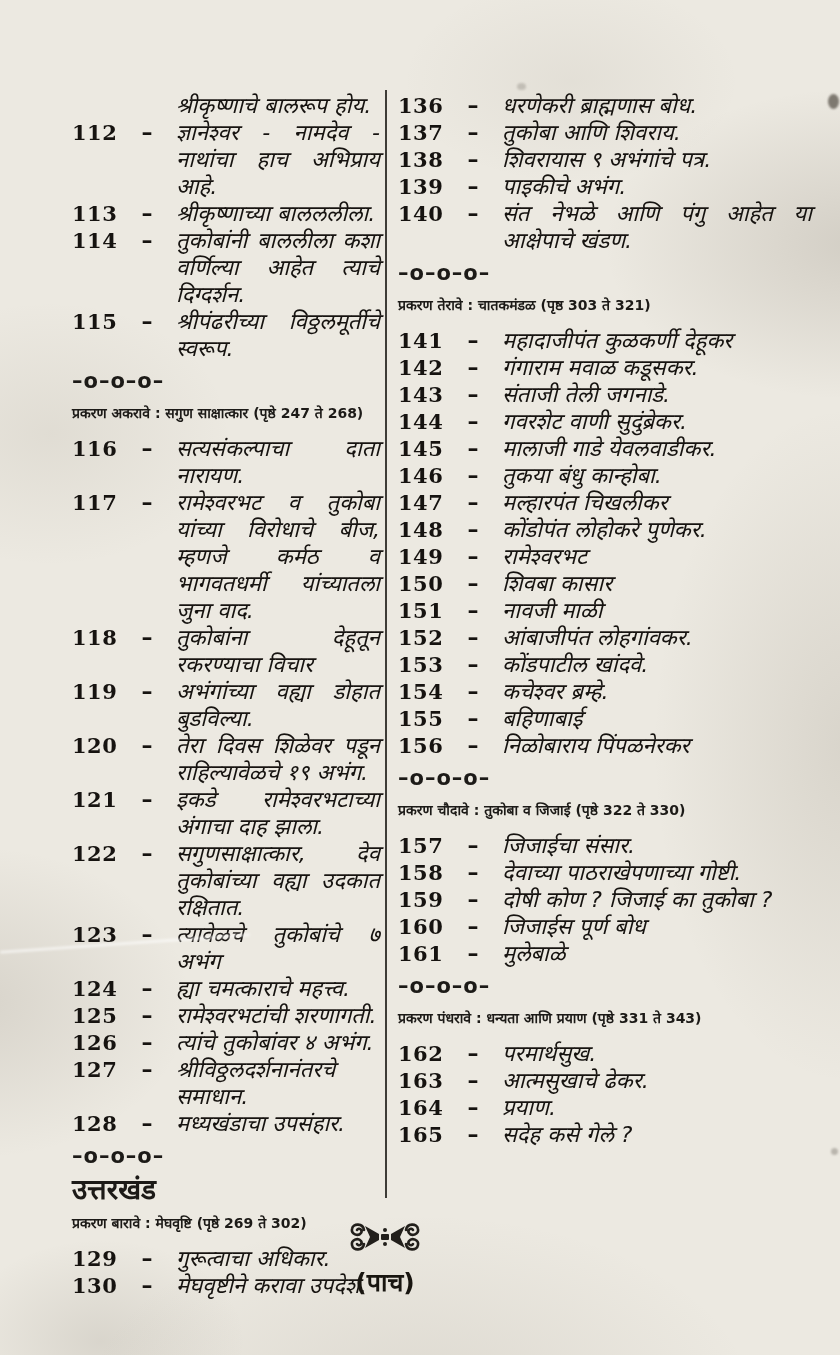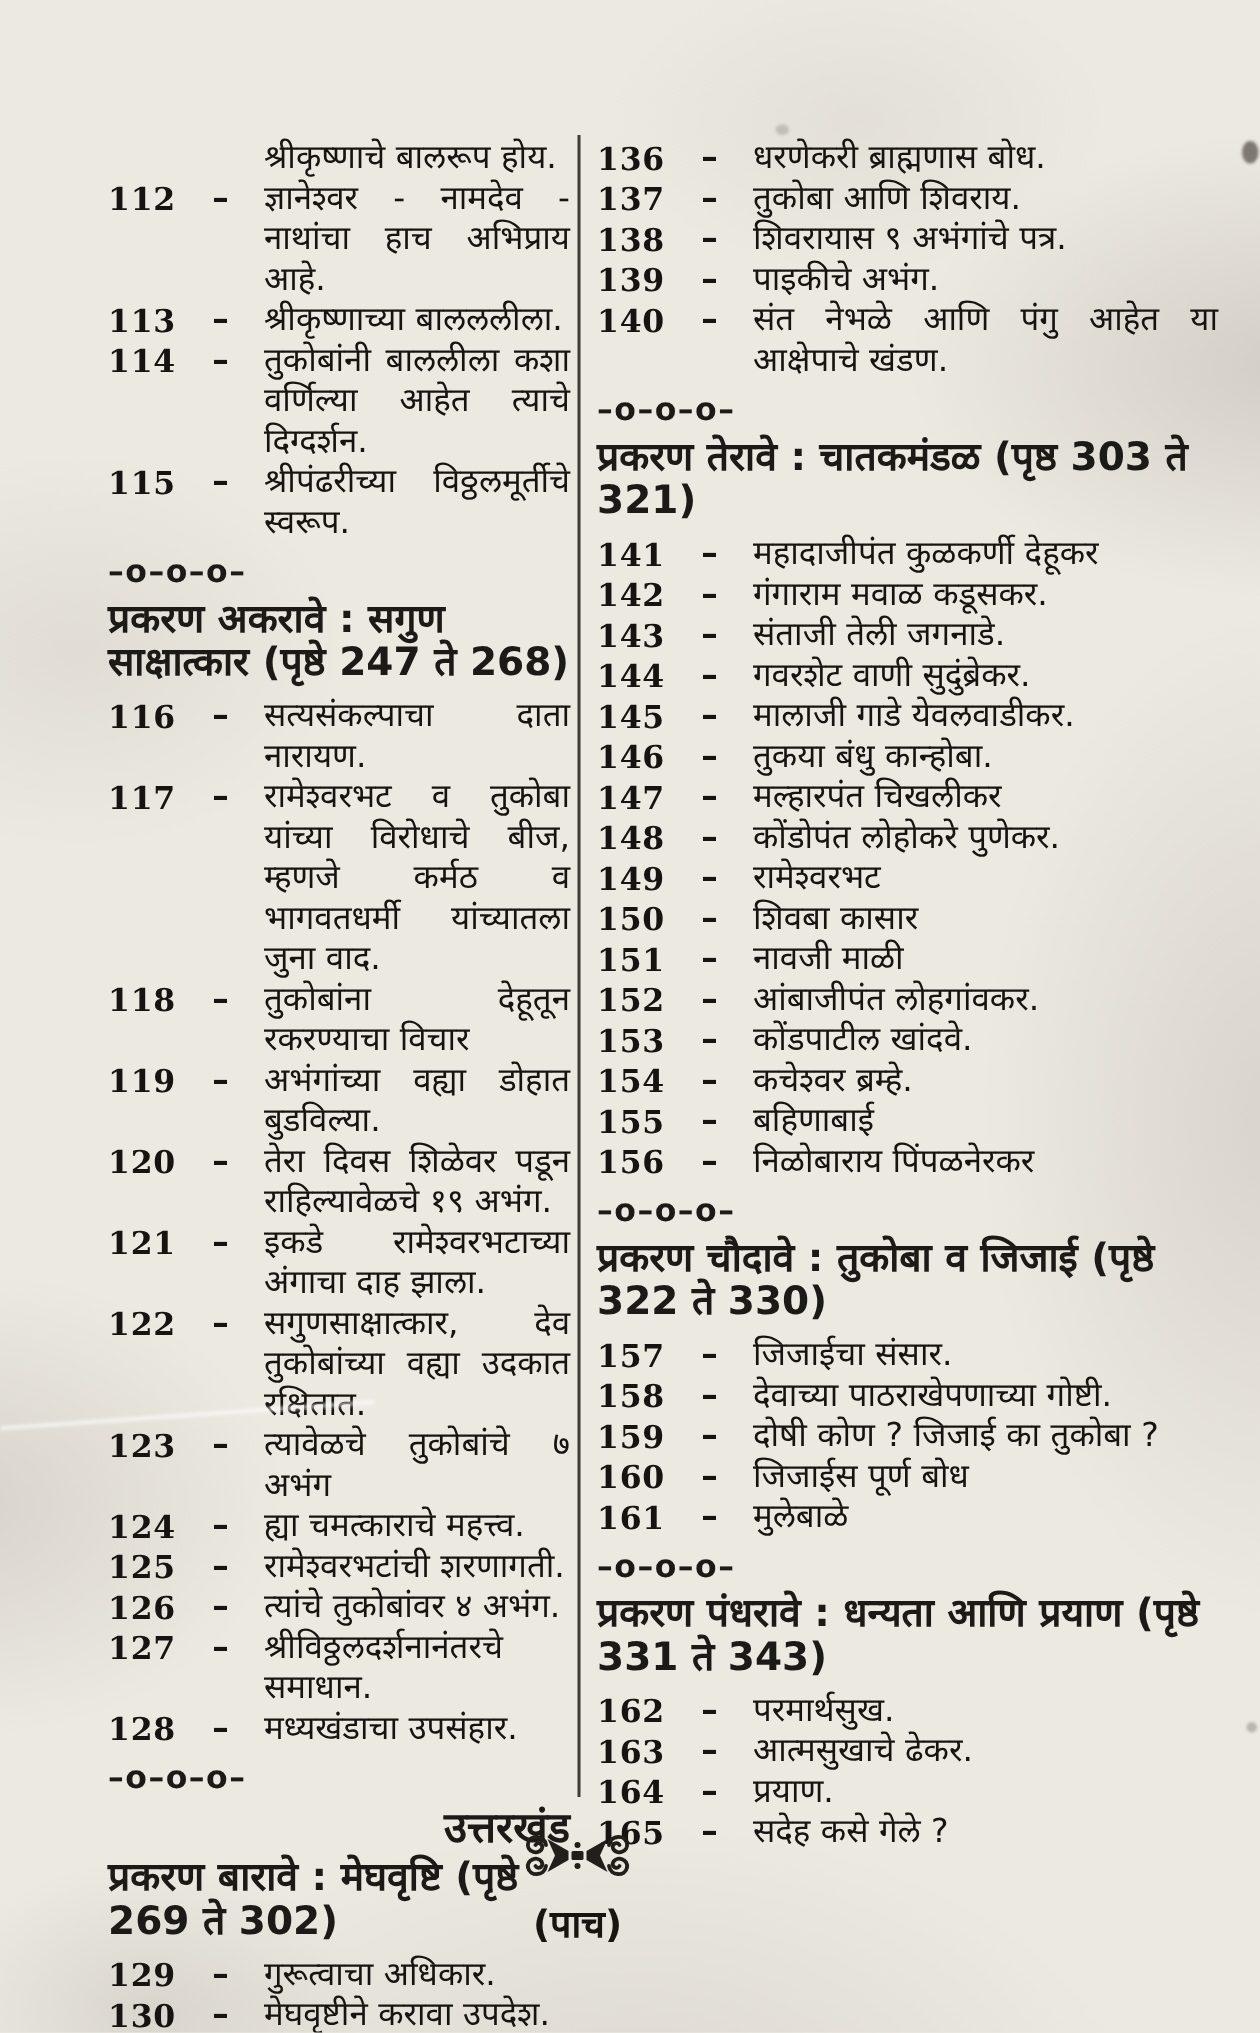--- a/index.html
+++ b/index.html
@@ -18,24 +18,24 @@
       radial-gradient(ellipse 240px 170px at 12% 99%, rgba(100,92,78,.14), transparent 60%);
   }
   .page{position:absolute;inset:0;}
   .col{position:absolute;top:92px;}
   .col.left{left:72px;width:308px;}
   .col.right{left:398px;width:414px;}
   .vrule{position:absolute;left:385px;top:90px;width:2px;height:1108px;background:#26231f;opacity:.88;}
   .row{display:flex;align-items:flex-start;font-size:22px;line-height:27px;color:#161310;}
   .num{width:46px;flex:0 0 46px;font-family:"DejaVu Serif",serif;font-weight:700;font-size:21px;letter-spacing:.5px;}
   .dash{width:58px;flex:0 0 58px;text-align:center;font-weight:700;}
-  .txt{flex:1;text-align:justify;}
+  .txt{flex:1;text-align:justify;font-style:italic;}
   .sep{font-weight:700;font-size:21px;letter-spacing:1px;margin:7px 0 6px;color:#1c1a17;}
-  .chap{font-weight:700;font-size:26px;line-height:29px;margin:3px 0 7px;}
-  .part{text-align:right;font-weight:700;font-size:28px;line-height:32px;margin:3px 0 3px;}
+  .chap{font-weight:700;font-size:14px;line-height:29px;margin:3px 0 7px;}
+  .part{text-align:left;font-weight:700;font-size:28px;line-height:32px;margin:3px 0 3px;}
   .footer-ornament{position:absolute;left:385px;top:1218px;transform:translateX(-50%);}
   .page-number{position:absolute;left:385px;top:1264px;transform:translateX(-50%);
     font-weight:700;font-size:25px;color:#181510;}
   .speck{position:absolute;border-radius:50%;background:#453f36;filter:blur(1px);}
   .s1{left:828px;top:94px;width:11px;height:15px;opacity:.65;}
   .s2{left:517px;top:83px;width:9px;height:7px;opacity:.22;}
   .s3{left:831px;top:1148px;width:7px;height:7px;opacity:.30;}
   .crease{position:absolute;left:0;top:942px;width:250px;height:3px;background:rgba(255,255,255,.55);
     transform:rotate(-4deg);filter:blur(1px);}
 </style>

